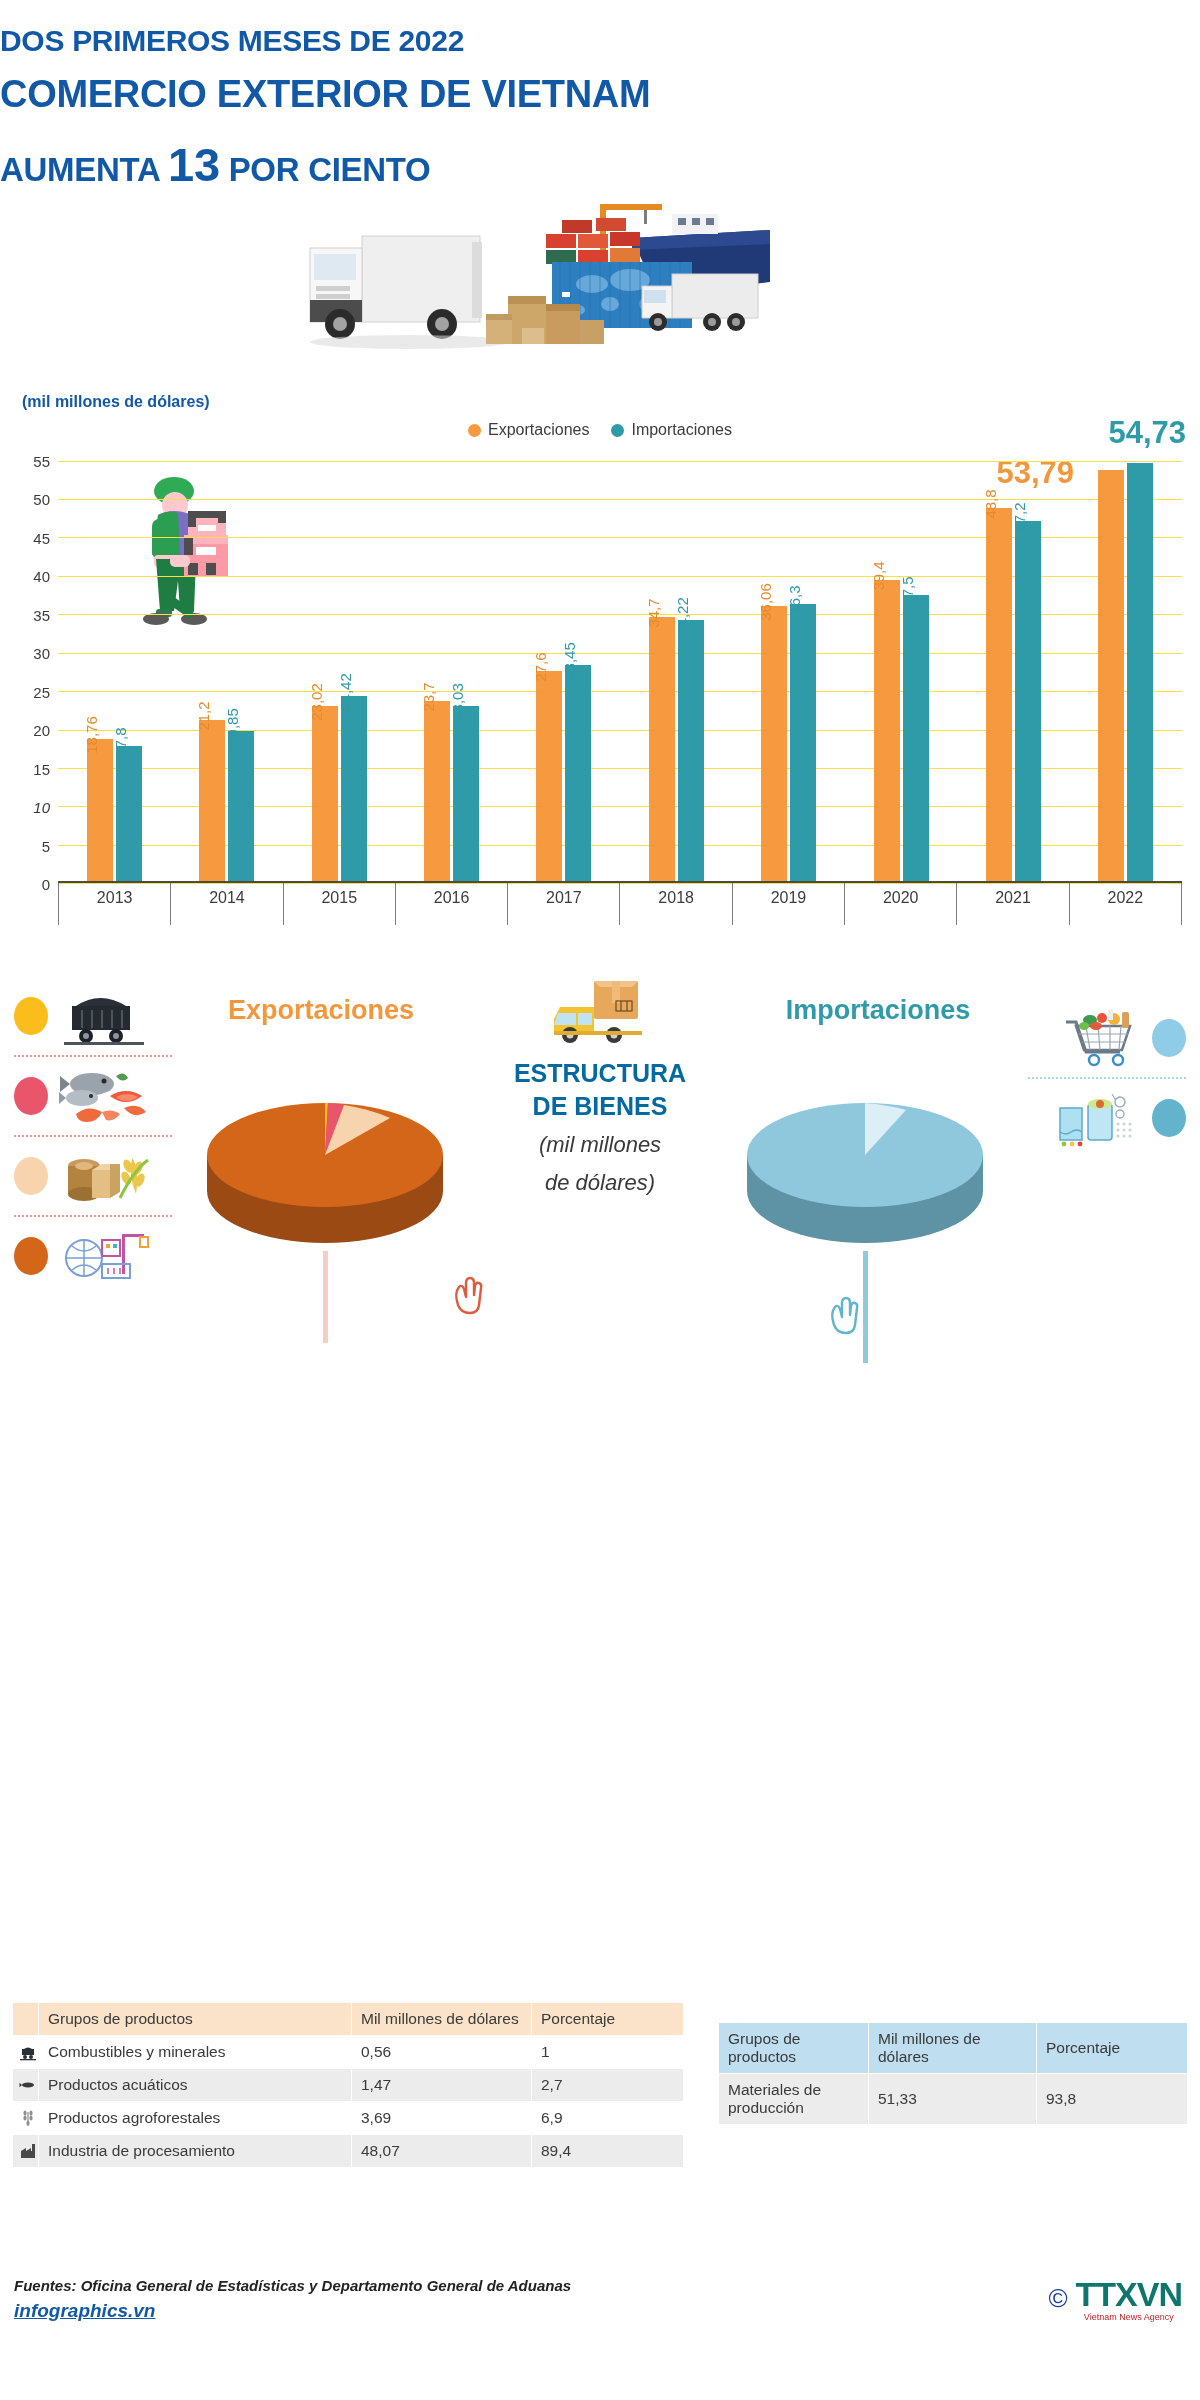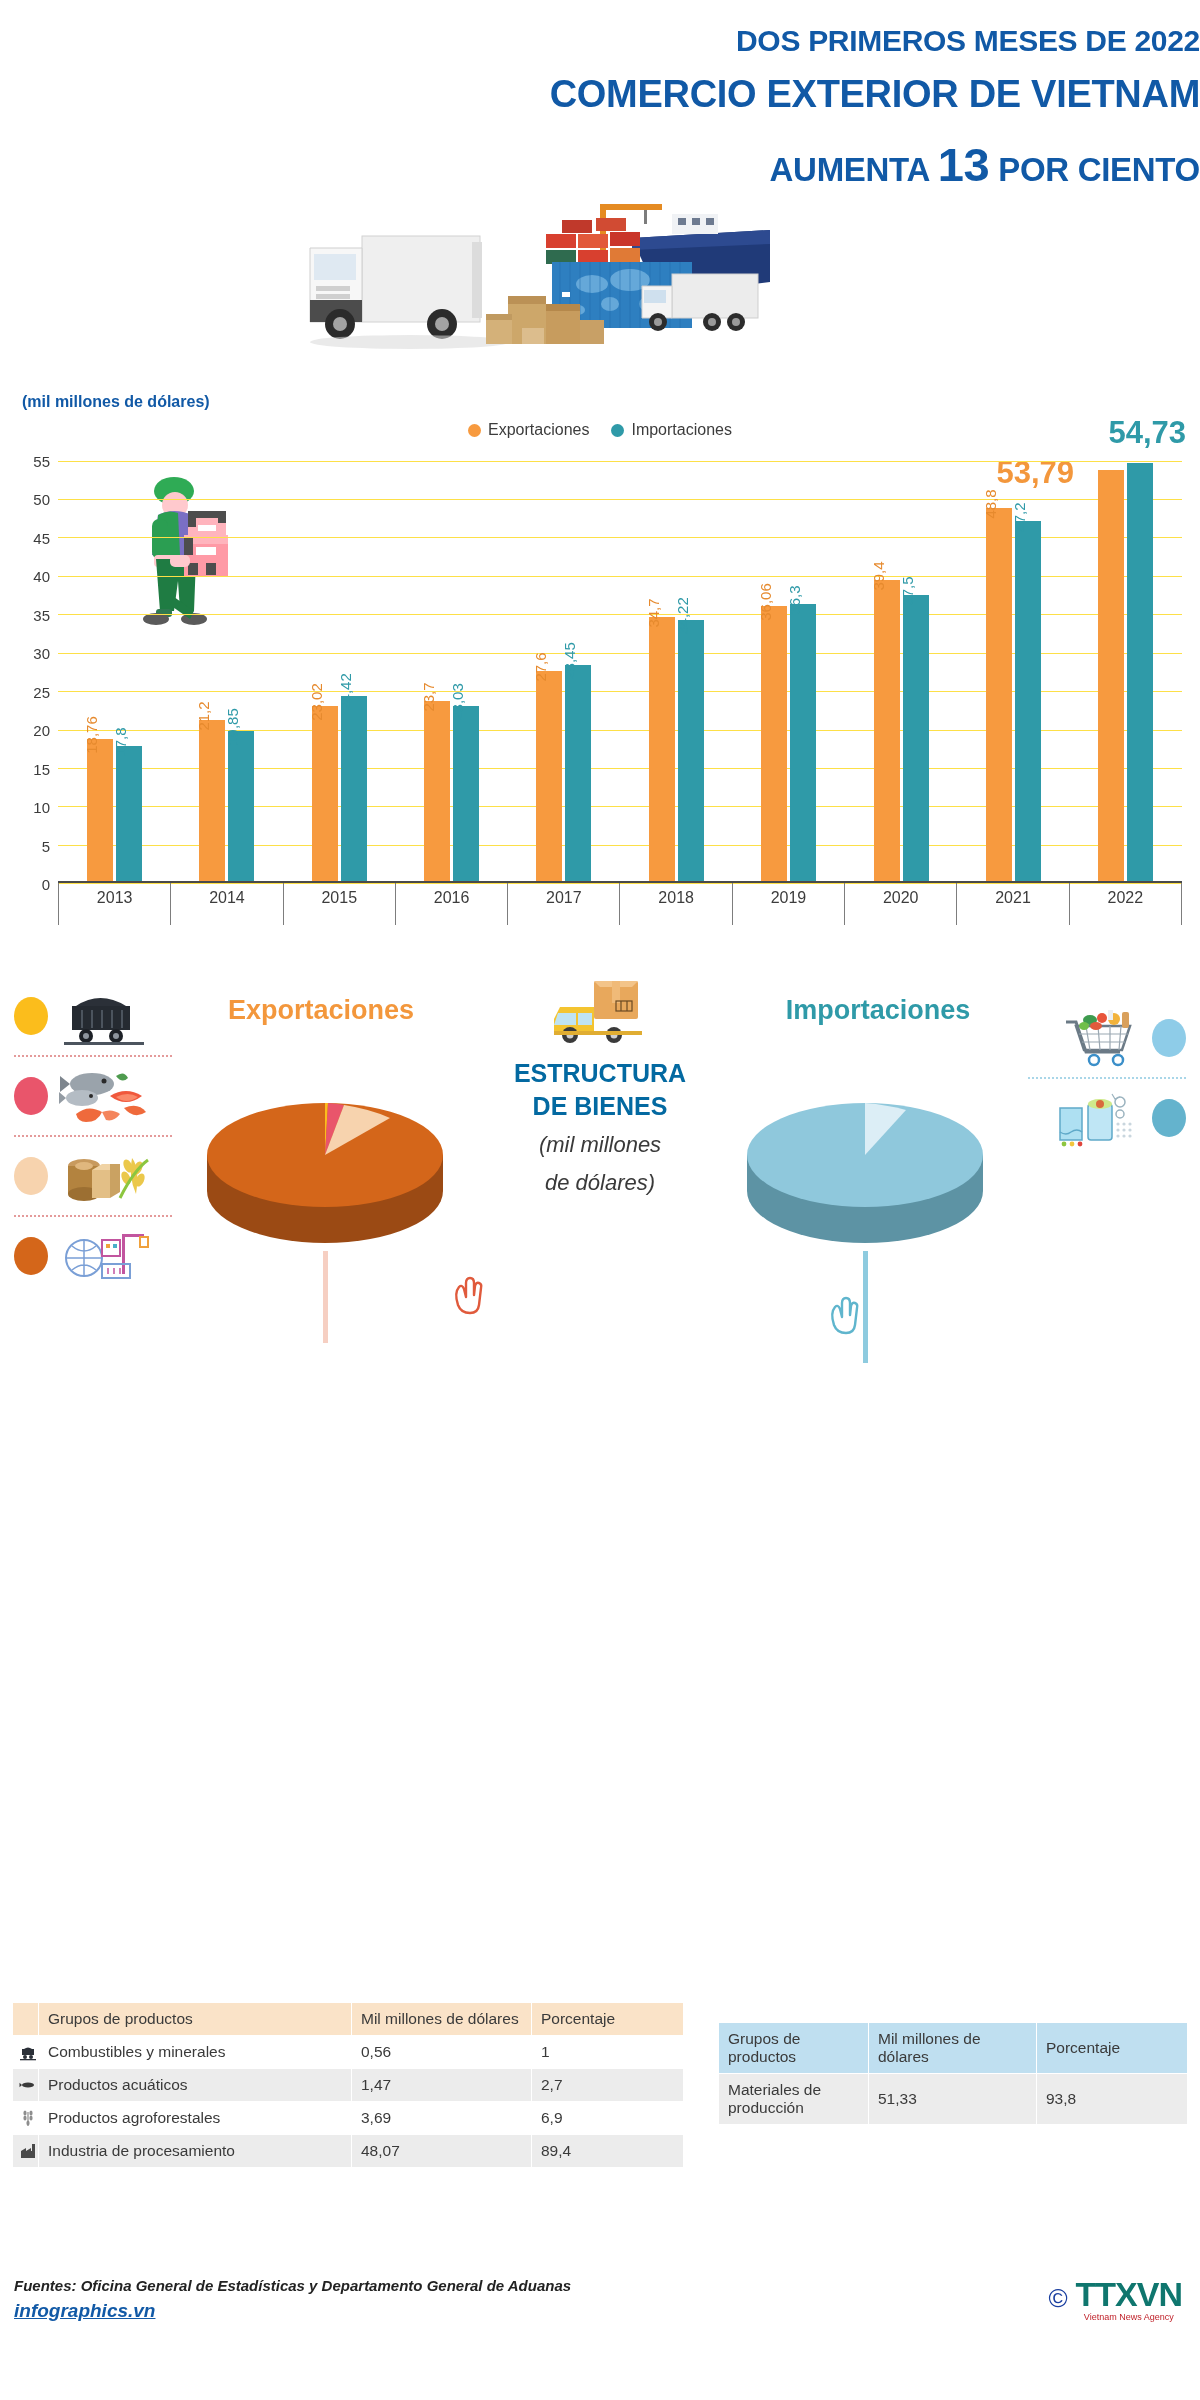--- a/index.html
+++ b/index.html
@@ -4,21 +4,21 @@
 <style>
   * { box-sizing: border-box; margin: 0; padding: 0; }
   html, body {
     width: 1200px;
     background: #ffffff;
     font-family: "Liberation Sans", sans-serif;
   }
   body { width: 1200px; height: 2400px; position: relative; overflow: hidden; }
 
   
-  .header { padding-top: 24px; text-align: right; }
+  .header { padding-top: 24px; text-align: left; }
   .header .line {
     color: #1159a6;
     font-weight: bold;
     letter-spacing: -0.3px;
     line-height: 1.15;
   }
   .header .l1 { font-size: 30px; margin-bottom: 14px; }
   .header .l2 { font-size: 38px; margin-bottom: 22px; }
   .header .l3 { font-size: 33px; }
   .header .l3 .big { font-size: 47px; }
@@ -311,21 +311,21 @@
 
     <div class="plot-inner">
       <div id="grid-holder">
           <div class="gridline" style="top: 100%;">
             <div class="ytick" style="top: 100%;">0</div>
           </div>
           <div class="gridline" style="top: 91.2281%;">
             <div class="ytick" style="top: 91.2281%;">5</div>
           </div>
           <div class="gridline" style="top: 82.4561%;">
-            <div class="ytick" style="top: 82.4561%;">10</div>
+            <div class="ytick" style="top: 82.4561%; font-style: italic;">10</div>
           </div>
           <div class="gridline" style="top: 73.6842%;">
             <div class="ytick" style="top: 73.6842%;">15</div>
           </div>
           <div class="gridline" style="top: 64.9123%;">
             <div class="ytick" style="top: 64.9123%;">20</div>
           </div>
           <div class="gridline" style="top: 56.1404%;">
             <div class="ytick" style="top: 56.1404%;">25</div>
           </div>

